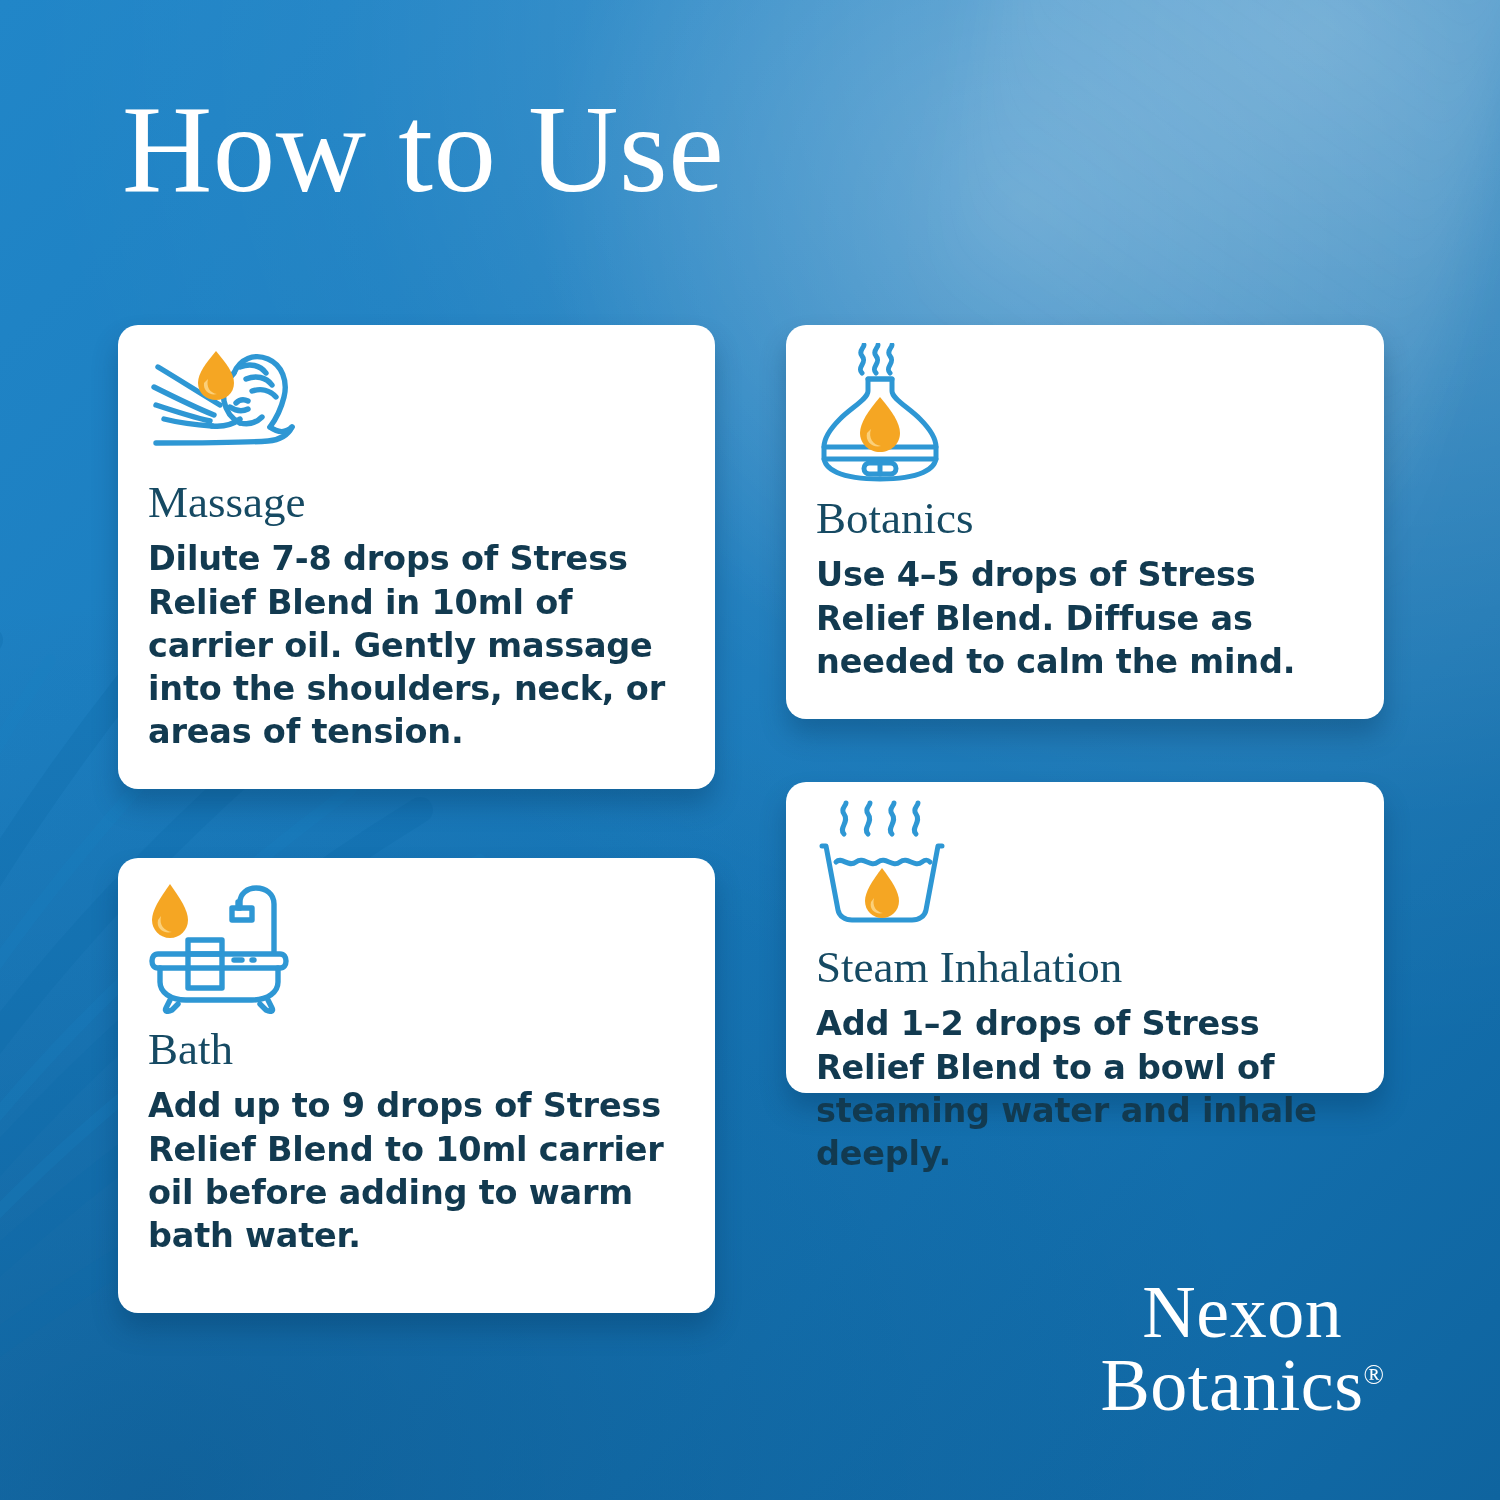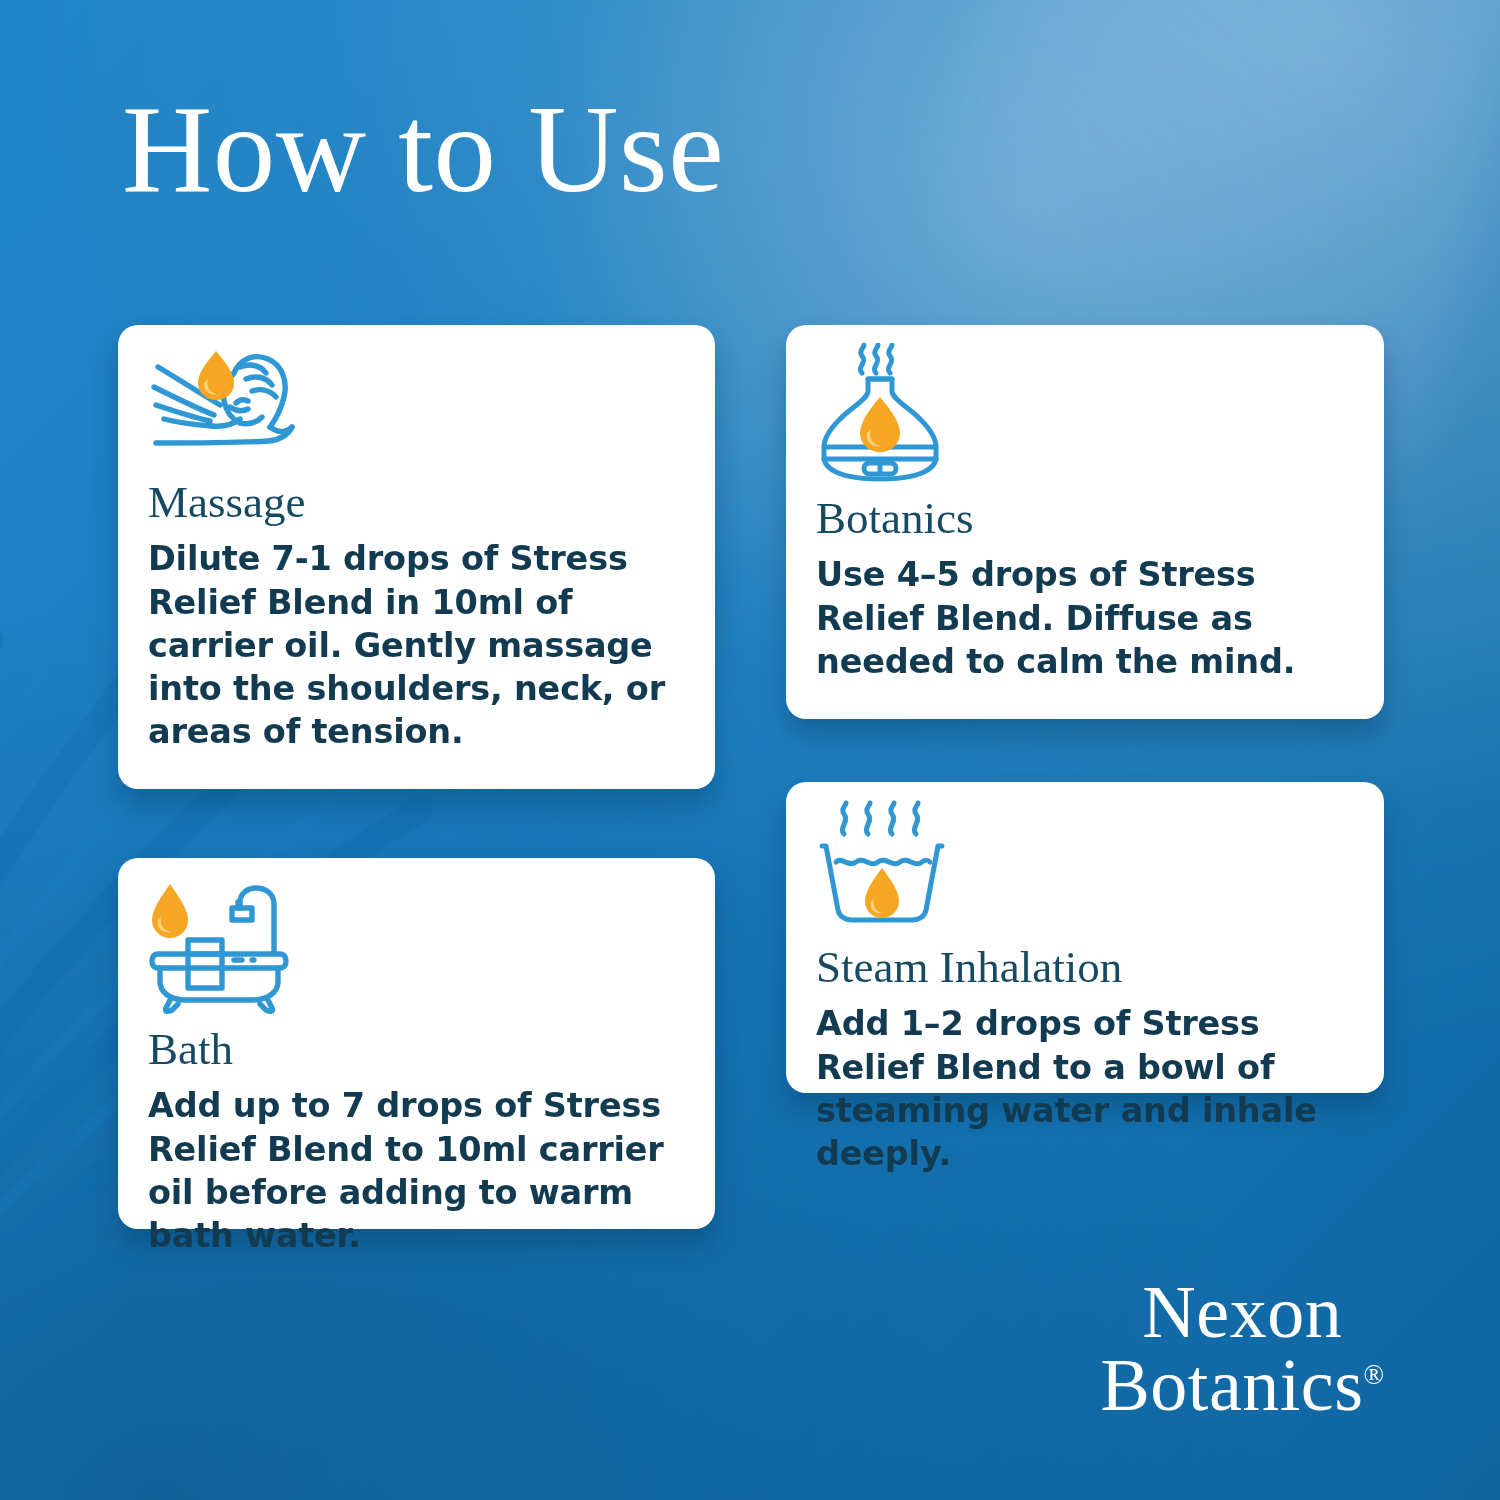--- a/index.html
+++ b/index.html
@@ -100,21 +100,21 @@
     font-size: 33.5px;
     line-height: 1.29;
     font-weight: 700;
     color: #123a50;
     margin: 0;
     letter-spacing: -0.2px;
   }
 
   #card-massage { left: 118px; top: 325px; width: 597px; height: 464px; }
   #card-diffuser { left: 786px; top: 325px; width: 598px; height: 394px; }
-  #card-bath     { left: 118px; top: 858px; width: 597px; height: 371px; }
+  #card-bath     { left: 118px; top: 858px; width: 597px; height: 455px; }
   #card-steam    { left: 786px; top: 782px; width: 598px; height: 311px; }
 
   #card-massage .card-inner { left: 30px; top: 20px; }
   #card-diffuser .card-inner { left: 30px; top: 18px; }
   #card-bath .card-inner { left: 30px; top: 20px; }
   #card-steam .card-inner { left: 30px; top: 18px; }
 
   
   .logo {
     position: absolute;
@@ -189,21 +189,21 @@
             <path d="M92 78 C 100 80, 108 78, 114 72"></path>
             <path d="M82 62 C 88 66, 94 67, 100 64"></path>
             <path d="M88 58 C 92 54, 96 54, 100 56"></path>
             <path d="M122 82 C 130 88, 138 88, 144 82"></path>
           </g>
           <path d="M68 6 C 78 18, 86 28, 86 38 C 86 48, 78 55, 68 55 C 58 55, 50 48, 50 38 C 50 28, 58 18, 68 6 Z" fill="#f5a623"></path>
           <path d="M60 34 C 58 42, 62 48, 69 49 C 62 51, 55 46, 56 38 Z" fill="#fbd07a"></path>
         </svg>
       </span>
       <h3 class="card-title">Massage</h3>
-      <p class="card-body">Dilute 7-1 drops of Stress Relief Blend in 10ml of carrier oil. Gently massage into the shoulders, neck, or areas of tension.</p>
+      <p class="card-body">Dilute 7-8 drops of Stress Relief Blend in 10ml of carrier oil. Gently massage into the shoulders, neck, or areas of tension.</p>
     </div>
   </div>
 
   <div class="card" id="card-diffuser">
     <div class="card-inner">
       <span class="card-icon">
         <svg width="128" height="140" viewBox="0 0 128 140">
           <g fill="none" stroke="#2e97d4" stroke-width="5" stroke-linecap="round" stroke-linejoin="round">
             <path d="M46 30 C 40 24, 52 20, 46 13 C 42 8, 48 5, 48 2"></path>
             <path d="M60 30 C 54 24, 66 20, 60 13 C 56 8, 62 5, 62 2"></path>
@@ -239,21 +239,21 @@
             <path d="M40 62 L 74 62 L 74 110 L 40 110 Z"></path>
             <path d="M40 76 L 74 76"></path>
             <path d="M86 82 L 94 82"></path>
             <path d="M104 82 L 106 82"></path>
           </g>
           <path d="M22 6 C 32 20, 40 32, 40 42 C 40 52, 32 60, 22 60 C 12 60, 4 52, 4 42 C 4 32, 12 20, 22 6 Z" fill="#f5a623"></path>
           <path d="M13 38 C 11 47, 16 53, 24 54 C 16 56, 8 51, 10 42 Z" fill="#fbd07a"></path>
         </svg>
       </span>
       <h3 class="card-title">Bath</h3>
-      <p class="card-body">Add up to 7 drops of Stress Relief Blend to 10ml carrier oil before adding to warm bath water.</p>
+      <p class="card-body">Add up to 9 drops of Stress Relief Blend to 10ml carrier oil before adding to warm bath water.</p>
     </div>
   </div>
 
   <div class="card" id="card-steam">
     <div class="card-inner">
       <span class="card-icon">
         <svg width="132" height="132" viewBox="0 0 132 132">
           <g fill="none" stroke="#2e97d4" stroke-width="5" stroke-linecap="round" stroke-linejoin="round">
             <path d="M28 34 C 22 28, 34 22, 28 14 C 24 9, 30 6, 30 3"></path>
             <path d="M52 34 C 46 28, 58 22, 52 14 C 48 9, 54 6, 54 3"></path>

